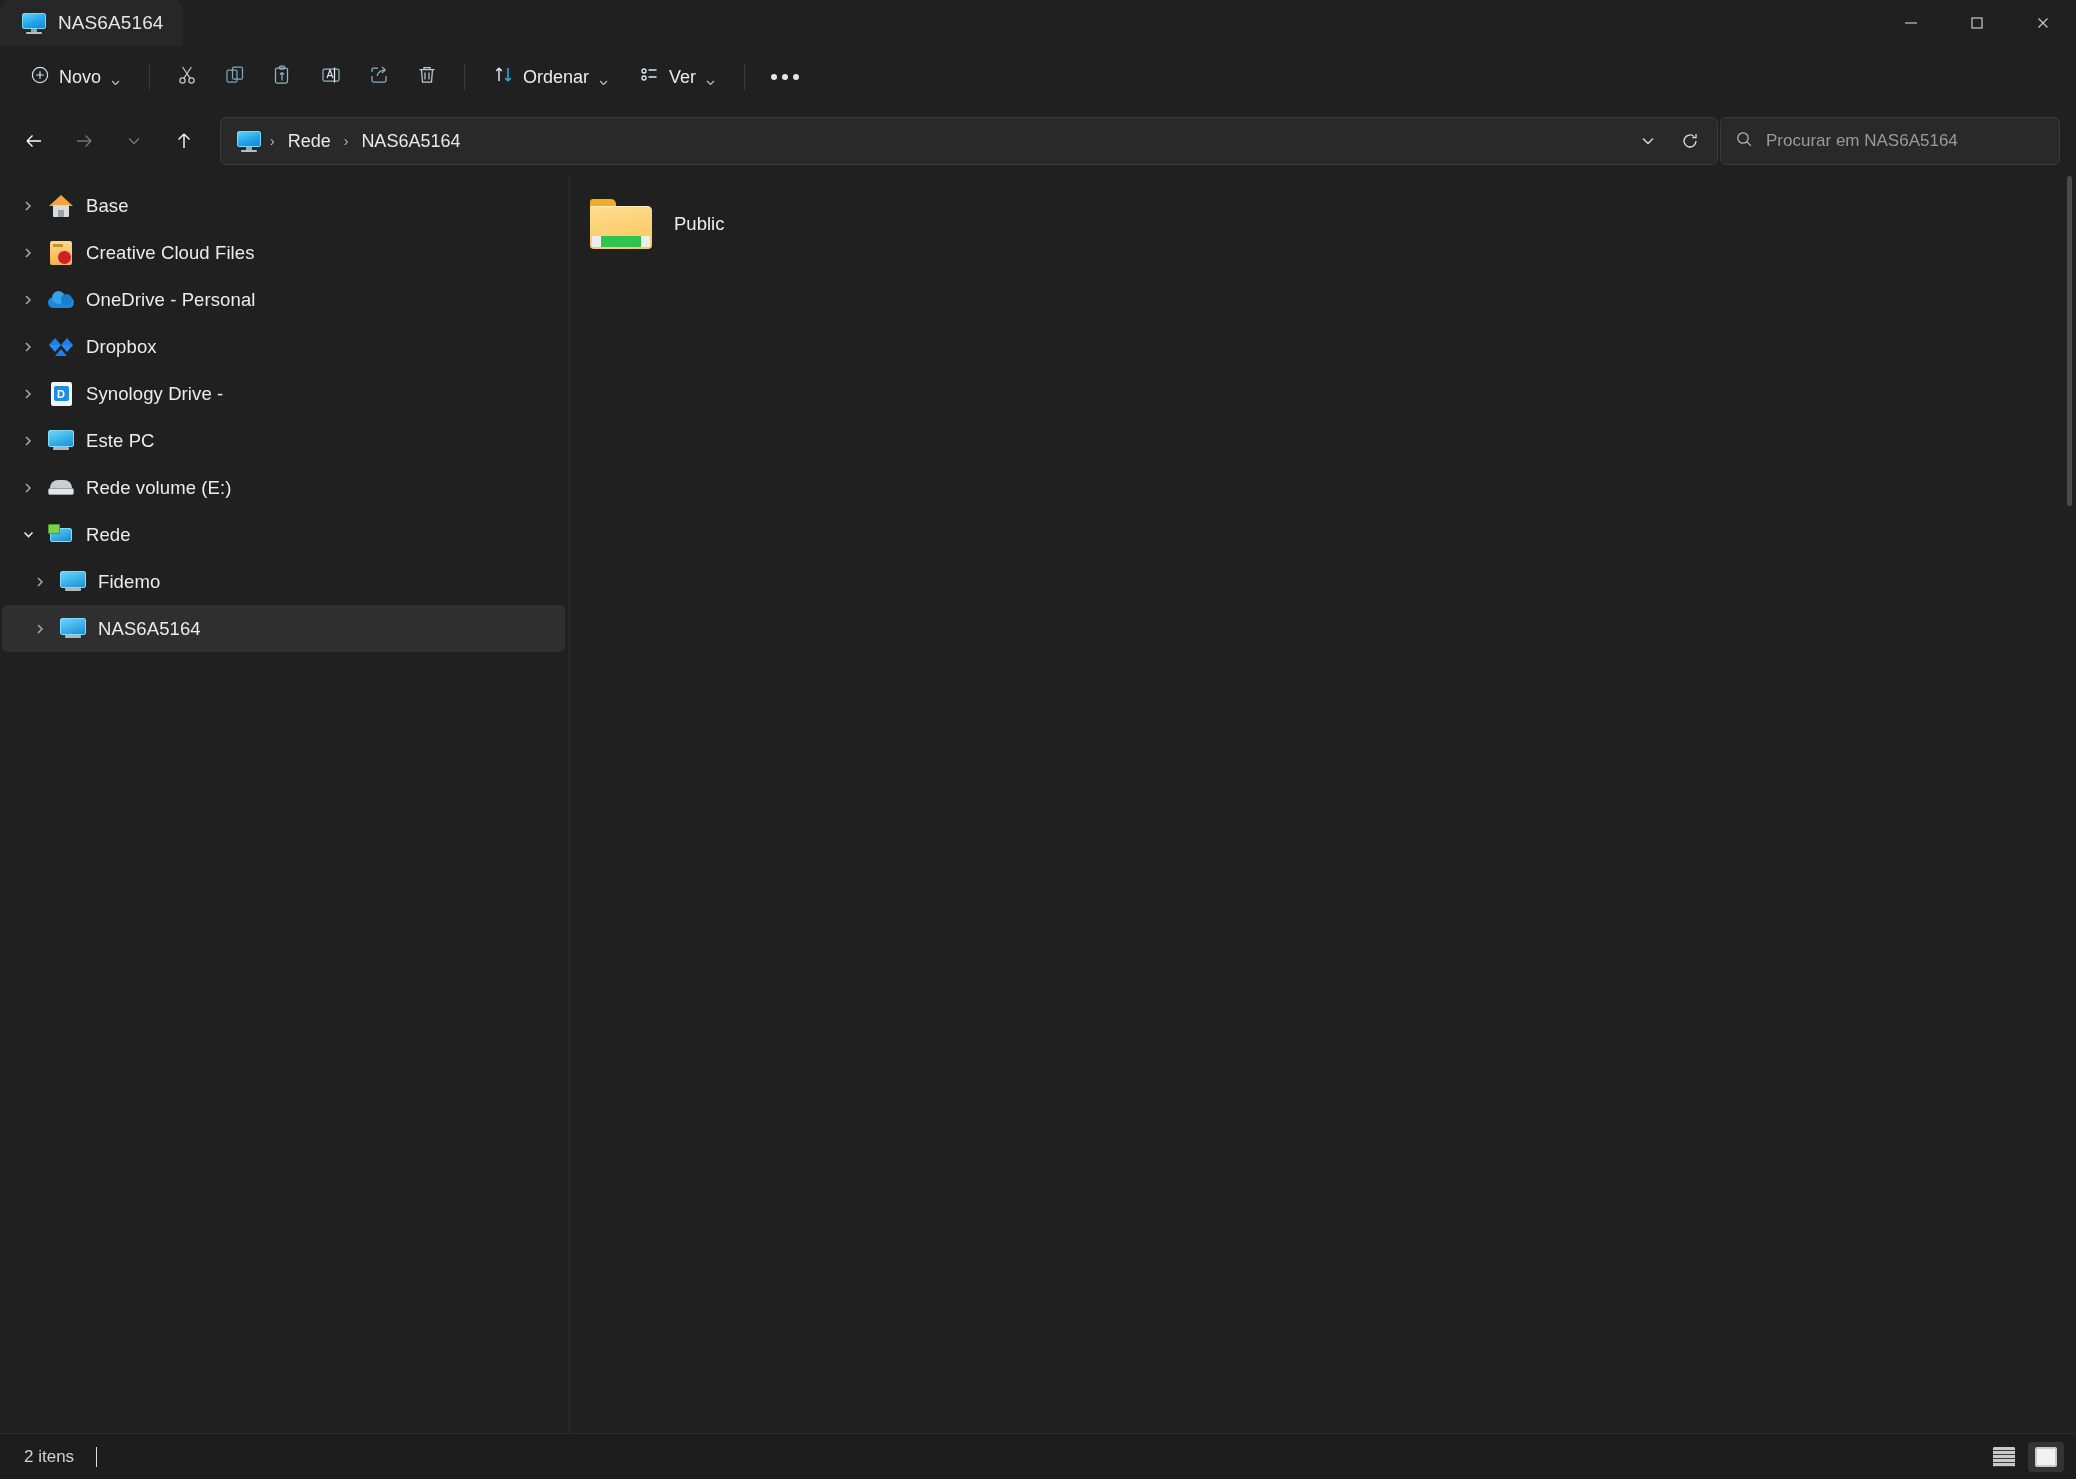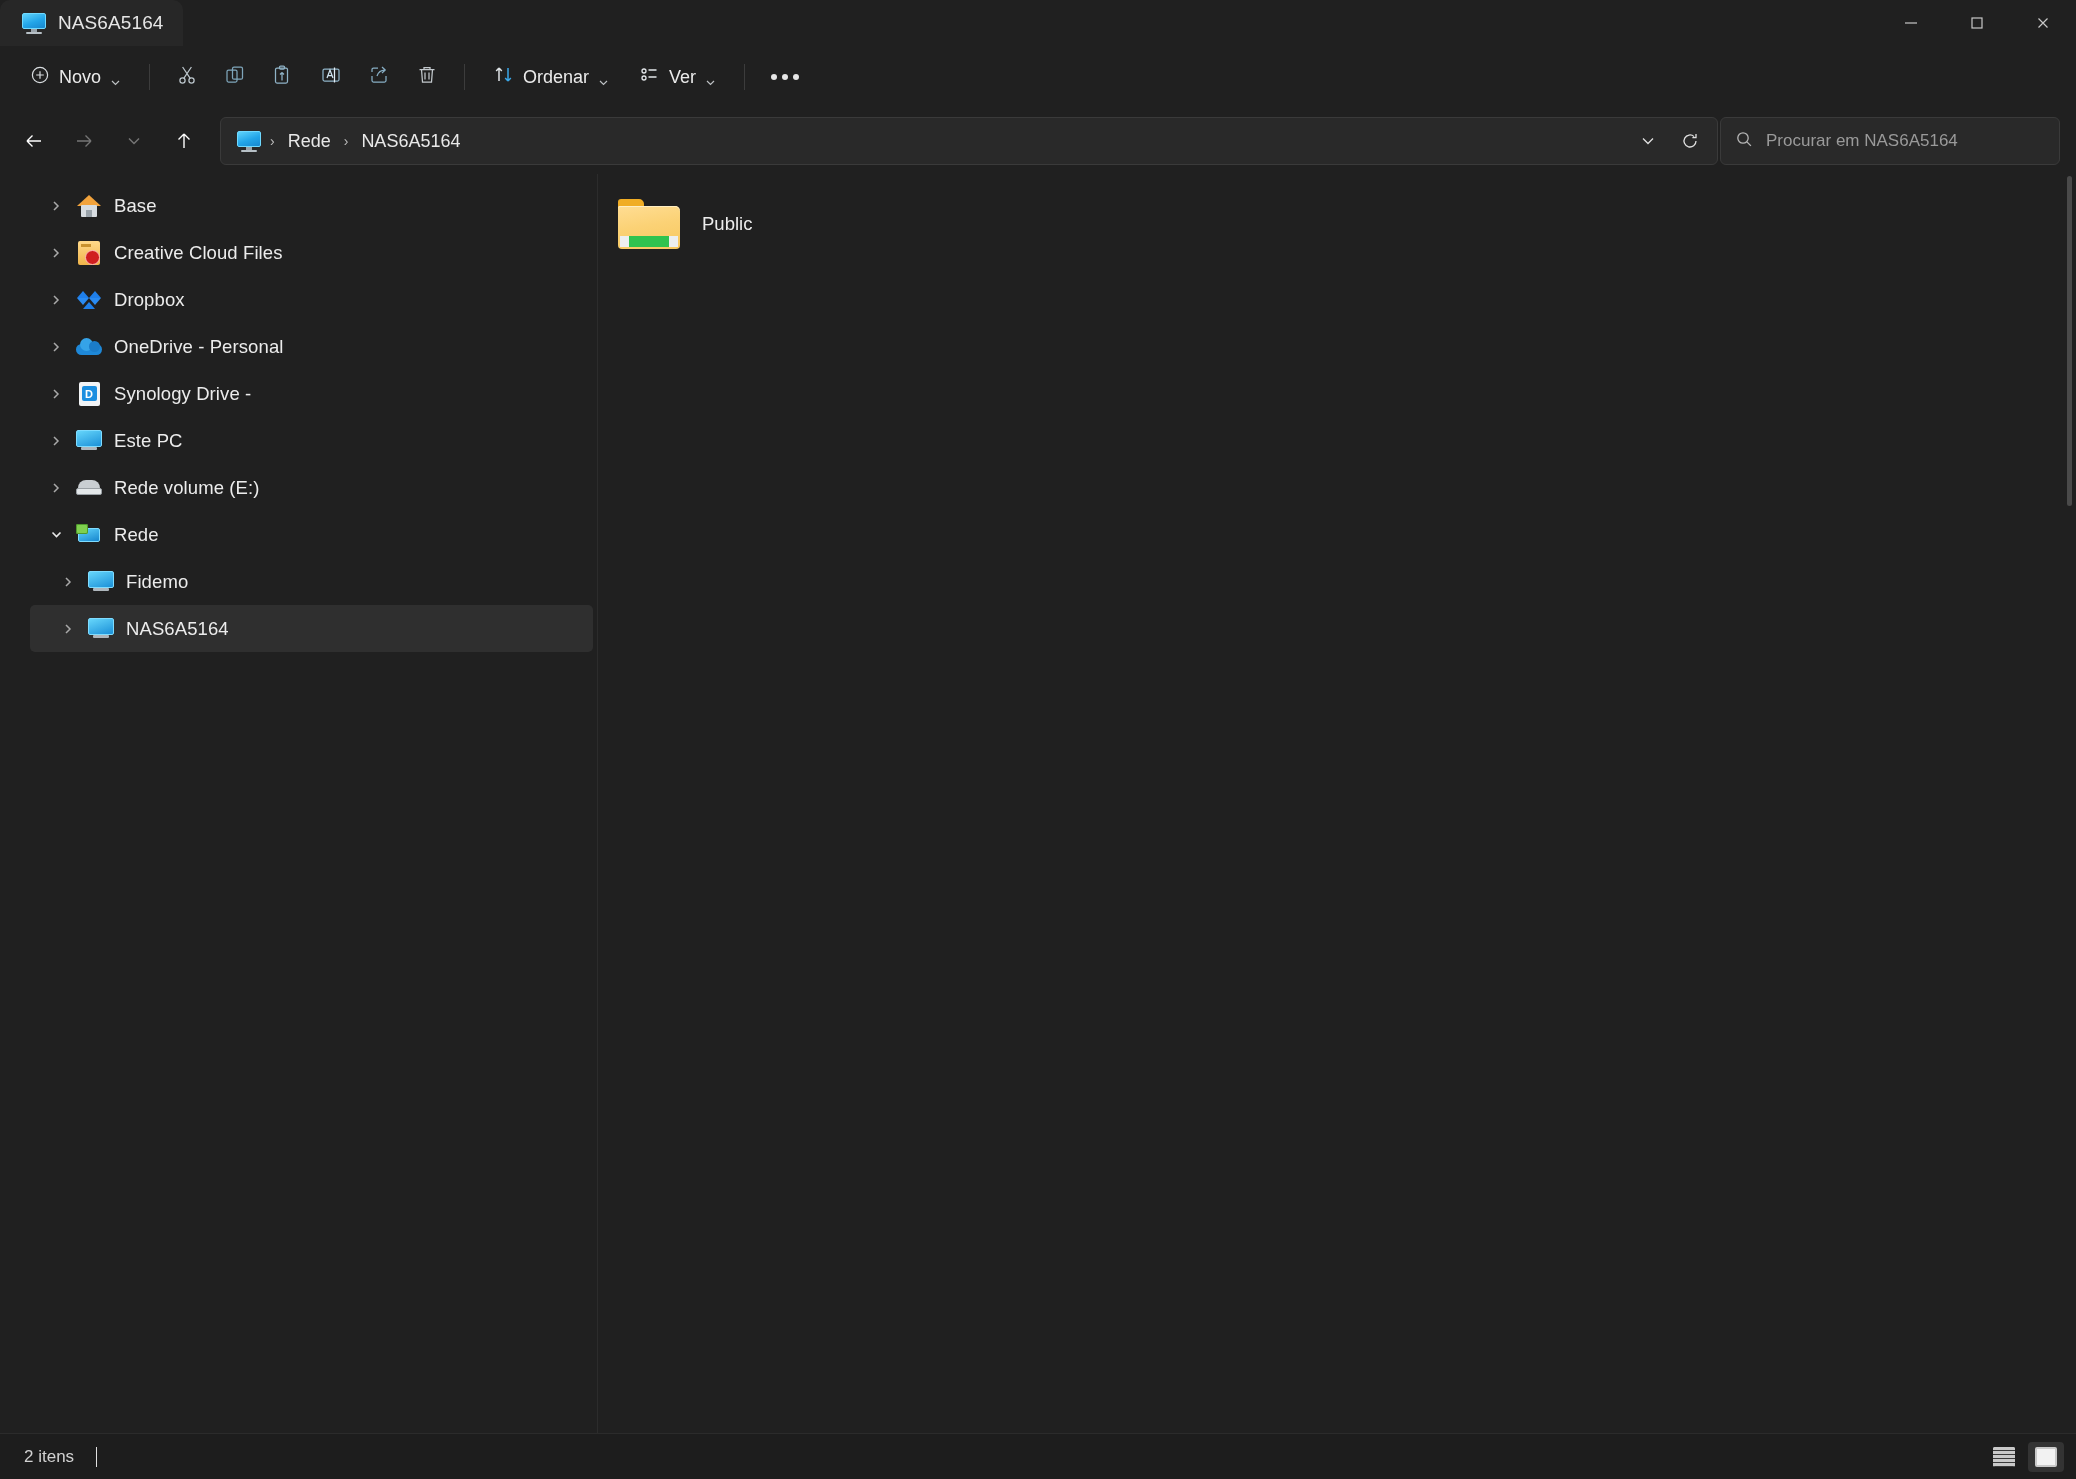--- a/index.html
+++ b/index.html
@@ -116,21 +116,20 @@
     width: 340px; height: 48px; 
     background: #292929; border: 1px solid #3a3a3a; border-radius: 6px;
     display: flex; align-items: center; gap: 12px; padding: 0 14px;
   }
   .searchbox .ph { color: #9a9a9a; font-size: 17px; }
 
   
   .body {
     flex: 1 1 auto; display: flex; min-height: 0;
     position: relative;
-    padding-left: 28px;
   }
   .sidebar {
     width: 570px; flex: 0 0 570px;
     background: #202020;
     padding-top: 8px;
     overflow: hidden;
     border-right: 1px solid #2c2c2c;
   }
   .nav-item {
     height: 47px; display: flex; align-items: center;
@@ -491,54 +490,54 @@
         <span class="nav-label">Creative Cloud Files</span>
       </div>
 
       <div class="nav-item">
         <span class="twisty">
           <svg width="14" height="14" viewBox="0 0 14 14" fill="none" stroke="currentColor" stroke-width="1.5">
               <path d="M5 3l4 4-4 4"></path>
             </svg>
         </span>
         <span class="nav-ico">
+          <span class="ico-cloud">
+              <span class="c1"></span>
+              <span class="c2"></span>
+              <span class="c3"></span>
+            </span>
+        </span>
+        <span class="nav-label">OneDrive - Personal</span>
+      </div>
+
+      <div class="nav-item">
+        <span class="twisty">
+          <svg width="14" height="14" viewBox="0 0 14 14" fill="none" stroke="currentColor" stroke-width="1.5">
+              <path d="M5 3l4 4-4 4"></path>
+            </svg>
+        </span>
+        <span class="nav-ico">
           <span class="ico-drop">
               <span class="t1"></span>
               <span class="t2"></span>
               <span class="t3"></span>
               <span class="t4"></span>
               <span class="t5"></span>
             </span>
         </span>
         <span class="nav-label">Dropbox</span>
       </div>
 
       <div class="nav-item">
         <span class="twisty">
           <svg width="14" height="14" viewBox="0 0 14 14" fill="none" stroke="currentColor" stroke-width="1.5">
               <path d="M5 3l4 4-4 4"></path>
             </svg>
         </span>
         <span class="nav-ico">
-          <span class="ico-cloud">
-              <span class="c1"></span>
-              <span class="c2"></span>
-              <span class="c3"></span>
-            </span>
-        </span>
-        <span class="nav-label">OneDrive - Personal</span>
-      </div>
-
-      <div class="nav-item">
-        <span class="twisty">
-          <svg width="14" height="14" viewBox="0 0 14 14" fill="none" stroke="currentColor" stroke-width="1.5">
-              <path d="M5 3l4 4-4 4"></path>
-            </svg>
-        </span>
-        <span class="nav-ico">
             <span class="ico-syn">
               <i>D</i>
             </span>
           </span>
         <span class="nav-label">Synology Drive -</span>
       </div>
 
       <div class="nav-item">
         <span class="twisty">
           <svg width="14" height="14" viewBox="0 0 14 14" fill="none" stroke="currentColor" stroke-width="1.5">

